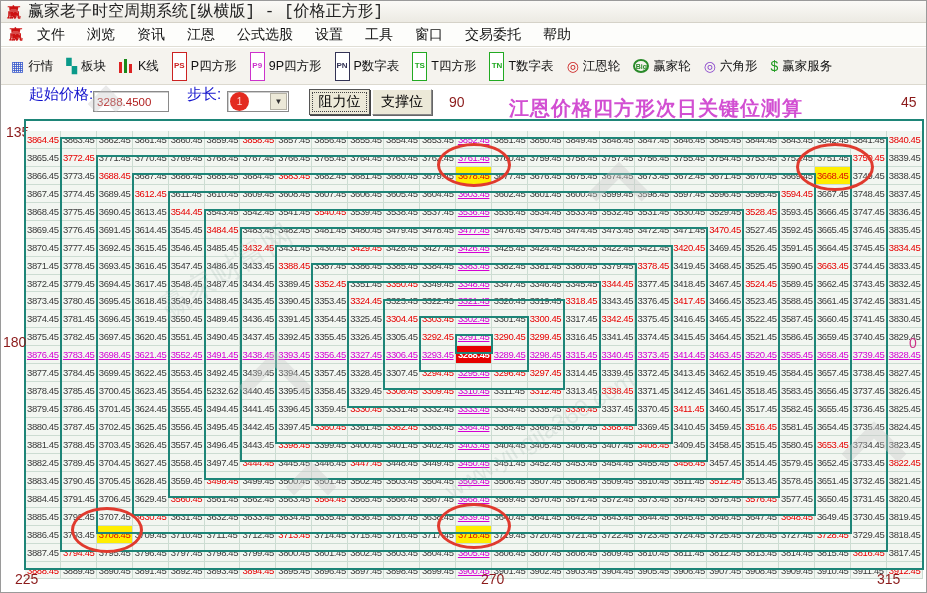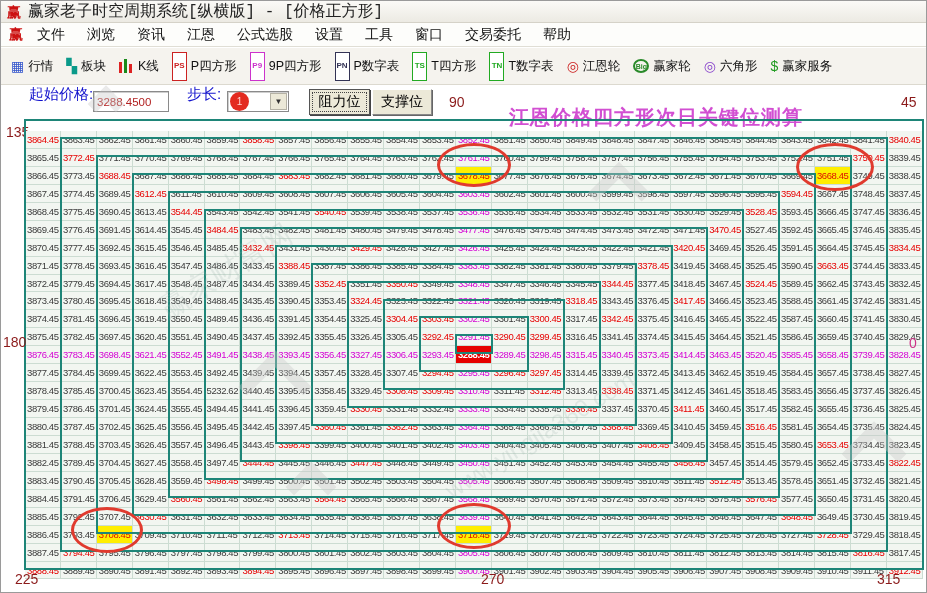--- a/index.html
+++ b/index.html
@@ -43,29 +43,29 @@
     box-shadow:inset 1px 1px 0 #cfcfcf;}
   .combo .drop{position:absolute;right:1px;top:1px;bottom:1px;width:17px;background:#ece9d8;border:1px solid #b5b2a5;
     display:flex;align-items:center;justify-content:center;font-size:8px;color:#333;}
   .step-circle{position:absolute;left:229px;top:7px;width:19px;height:19px;border-radius:50%;
     background:#e32b20;color:#ffd5d0;font-size:10px;display:flex;align-items:center;justify-content:center;z-index:5;}
   .btn{position:absolute;top:4px;height:26px;background:#ece9d8;border:1px solid #888;
     border-top-color:#fff;border-left-color:#fff;box-shadow:1px 1px 0 #666;
     font-size:14px;color:#000;display:flex;align-items:center;justify-content:center;
     font-family:"Liberation Sans",sans-serif;padding:0 8px;}
   .btn.default{outline:1px dotted #444;outline-offset:-4px;border:1px solid #555;box-shadow:1px 1px 0 #444;}
-  .heading{position:absolute;left:508px;top:19px;font-size:20px;font-weight:bold;color:#d24fd2;letter-spacing:1px;}
+  .heading{position:absolute;left:508px;top:10px;font-size:20px;font-weight:bold;color:#d24fd2;letter-spacing:1px;}
   
   .gridwrap{position:absolute;left:24px;top:119px;width:899px;height:449px;}
   .grid{position:absolute;left:0;top:0;display:grid;grid-template-columns:repeat(25,35.92px);grid-template-rows:repeat(25,17.95px);margin-top:11px;}
   .cell{border-right:1px solid #ccdcd2;border-bottom:1px solid #ccdcd2;background:#f2f6f1;
     font-size:9.5px;letter-spacing:-0.4px;color:#3a3a3a;line-height:17px;padding-left:2px;
     overflow:hidden;white-space:nowrap;}
   .cell.red{color:#e60000;}
-  .cell.magenta{color:#d400d4;}
+  .cell.magenta{color:#d400d4;text-decoration:underline;}
   .cell.yellow{background:#ffee00;color:#dd1100;}
   .cell.center{background:#e60000;color:#ffffff;font-weight:bold;}
   .ring{position:absolute;border:2px solid #1e8578;pointer-events:none;}
   .ellipse{position:absolute;border:3px solid #e03a2e;border-radius:50%;pointer-events:none;z-index:6;}
   
   .wm-chevron{position:absolute;border-top:12px solid #c9c9c9;border-left:12px solid #c9c9c9;
     opacity:.38;transform:rotate(45deg);pointer-events:none;z-index:4;}
   .wm-text{position:absolute;color:#9fb4ae;opacity:.22;font-size:30px;transform:rotate(-32deg);
     pointer-events:none;z-index:4;white-space:nowrap;}
 </style>

